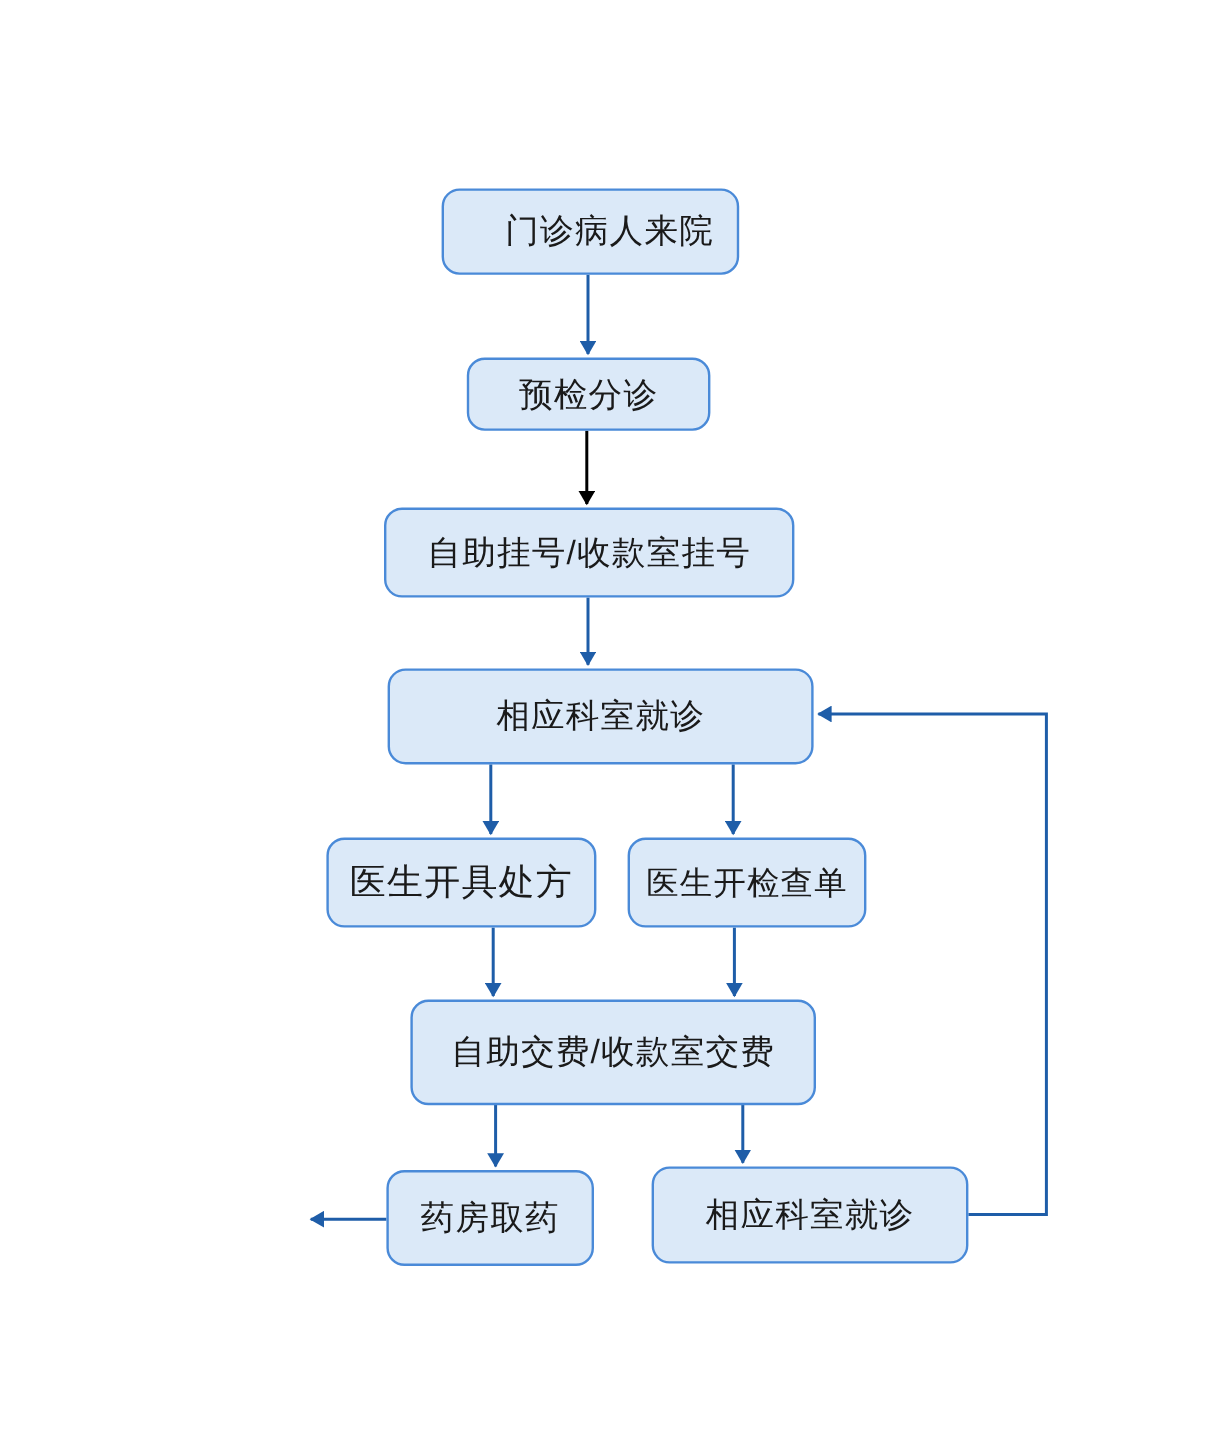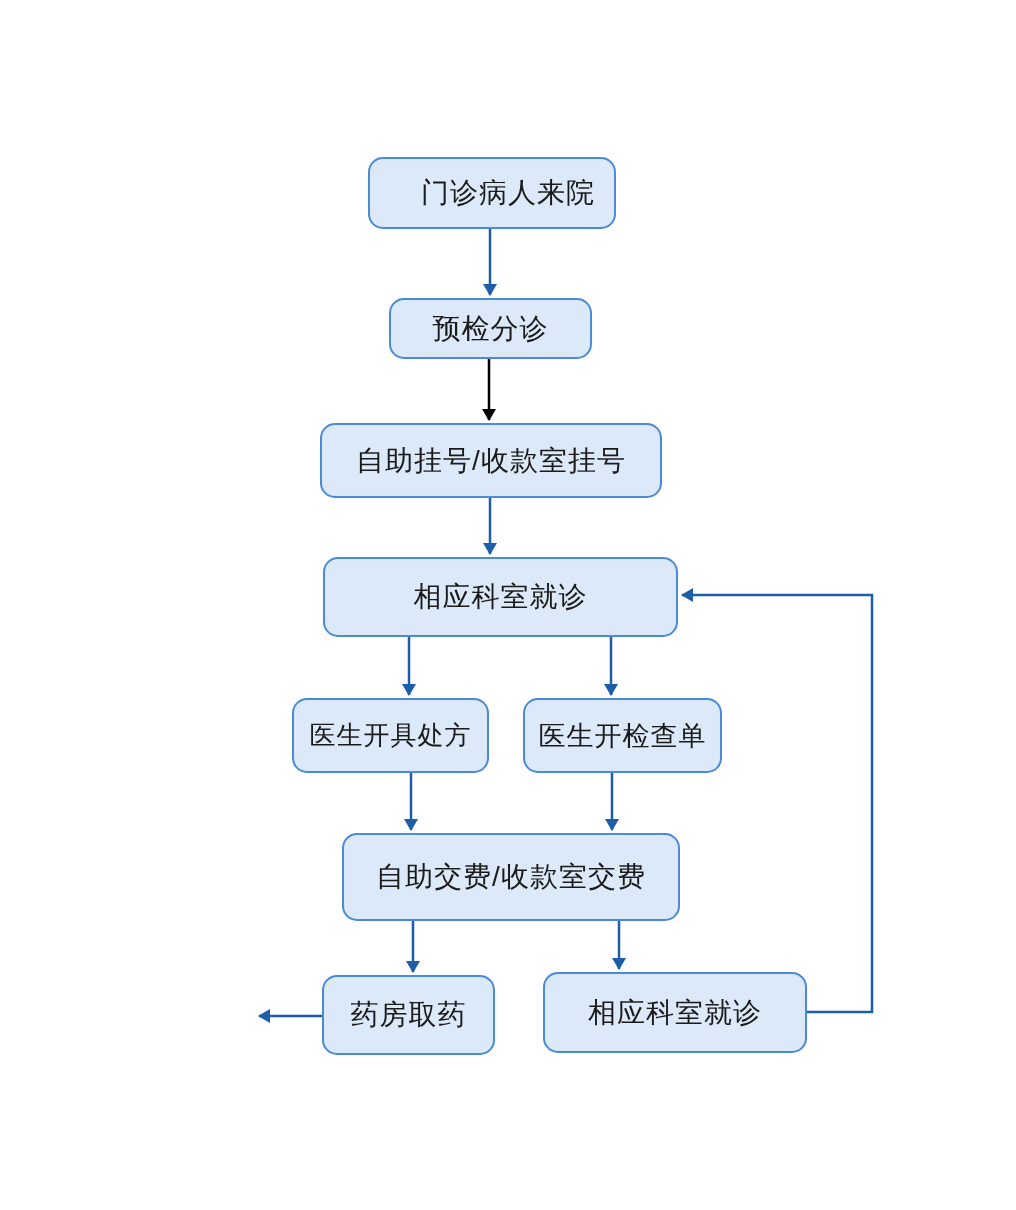--- a/index.html
+++ b/index.html
@@ -33,21 +33,21 @@
     justify-content: center;
     font-size: 28px;
     color: #1a1a1a;
     letter-spacing: 1px;
     white-space: nowrap;
   }
   #n-arrive     { left: 368px; top: 157px; width: 248px; height: 72px; padding-left: 32px; }
   #n-triage     { left: 389px; top: 298px; width: 203px; height: 61px; justify-content: center; }
   #n-register   { left: 320px; top: 423px; width: 342px; height: 75px; }
   #n-visit      { left: 323px; top: 557px; width: 355px; height: 80px; }
-  #n-prescribe  { left: 292px; top: 698px; width: 197px; height: 75px; font-size: 26px; }
+  #n-prescribe  { left: 272px; top: 698px; width: 225px; height: 75px; font-size: 30px; }
   #n-order      { left: 523px; top: 698px; width: 199px; height: 75px; font-size: 27px; }
   #n-pay        { left: 342px; top: 833px; width: 338px; height: 88px; }
   #n-pharmacy   { left: 322px; top: 975px; width: 173px; height: 80px; }
   #n-leave      { left: 102px; top: 975px; width: 153px; height: 77px; }
   #n-exam       { left: 543px; top: 972px; width: 264px; height: 81px; }
 
   .edge-blue  { stroke: #1e5da8; fill: none; stroke-width: 2.5px; }
   .edge-black { stroke: #000000; fill: none; stroke-width: 2.5px; }
 </style>
 </head>

